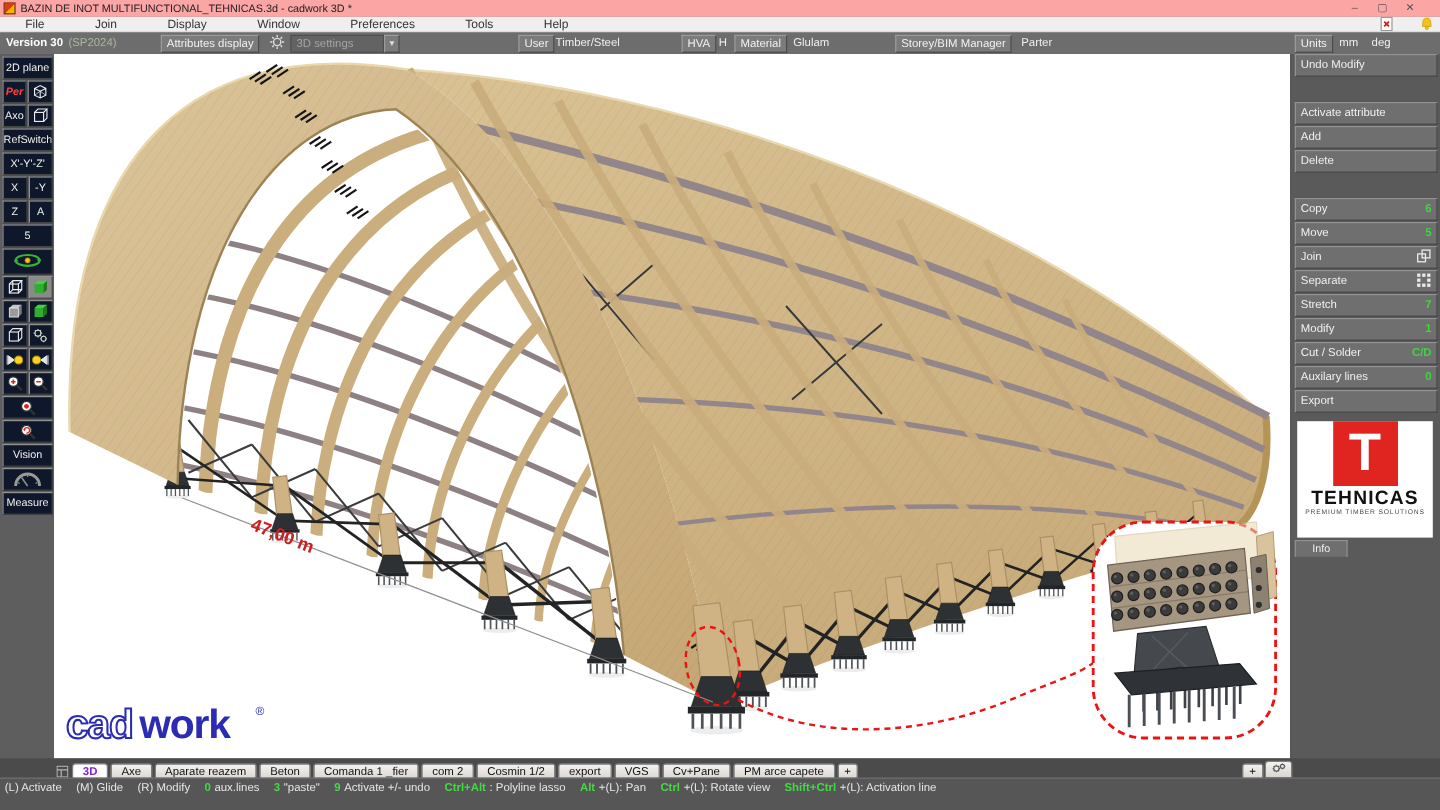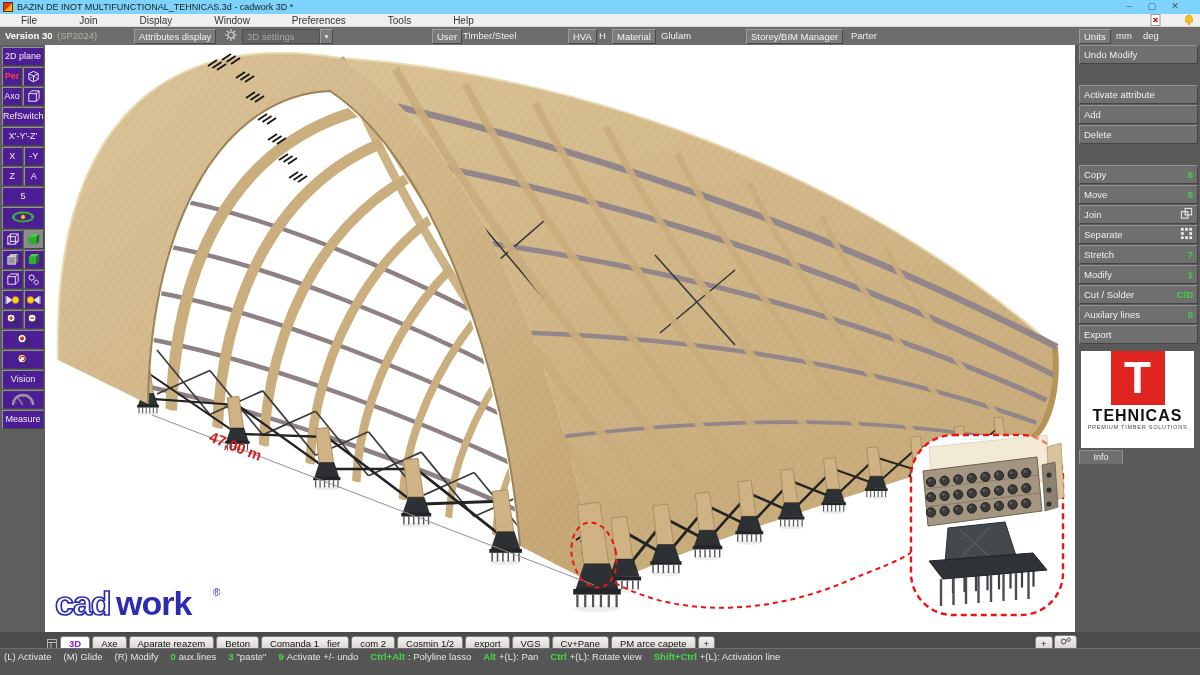--- a/index.html
+++ b/index.html
@@ -1,42 +1,42 @@
 <!DOCTYPE html>
 <html><head>
 <meta charset="utf-8">
 <style>
   html,body{margin:0;padding:0;}
   body{width:1200px;height:675px;position:relative;overflow:hidden;
        font-family:"Liberation Sans", sans-serif;background:#585858;-webkit-font-smoothing:antialiased;}
   
-  .titlebar{position:absolute;left:0;top:0;width:1200px;height:14px;background:#7dd3fc;font-size:9px;color:#222;}
+  .titlebar{position:absolute;left:0;top:0;width:1200px;height:14px;background:#fca5a5;font-size:9px;color:#222;}
   .titlebar .appicon{position:absolute;left:3px;top:2px;width:10px;height:10px;
      background:linear-gradient(135deg,#e03a10 0 55%,#f6b300 55% 100%);border:1px solid #7a2c00;box-sizing:border-box;}
   .titlebar .title{position:absolute;left:17px;top:2px;white-space:nowrap;}
   .wbtn{position:absolute;top:0px;width:18px;height:13px;text-align:center;font-size:9px;color:#555;line-height:13px;}
   
   .menubar{position:absolute;left:0;top:14px;width:1200px;height:13px;background:#efefef;font-size:10px;color:#333;border-bottom:1px solid #d9d9d9;box-sizing:border-box;}
   .menubar .mi{display:inline-block;padding:0 21px;line-height:13px;}
   .nicon{position:absolute;top:0px;}
   
   .toolbar{position:absolute;left:0;top:27px;width:1200px;height:18px;background:#6d6d6d;font-size:9.5px;color:#eee;}
   .toolbar .abs{position:absolute;top:2px;height:13px;line-height:13px;white-space:nowrap;}
   .chip{background:#7b7b7b;border-top:1px solid #9b9b9b;border-left:1px solid #9b9b9b;
         border-bottom:1px solid #4a4a4a;border-right:1px solid #4a4a4a;padding:0 4px;color:#f2f2f2;}
   .tval{color:#f0f0f0;}
   .ddown{background:#636363;border:1px solid #4f4f4f;color:#a5a5a5;padding:0 4px;width:68px;}
   .dbtn{background:#7b7b7b;border-top:1px solid #9b9b9b;border-left:1px solid #9b9b9b;border-bottom:1px solid #4a4a4a;border-right:1px solid #4a4a4a;width:11px;text-align:center;font-size:7px;color:#ddd;}
   
   .lsb{position:absolute;left:0;top:45px;width:45px;height:587px;background:#5e5e5e;padding:2px 1px 0 2px;box-sizing:border-box;}
   .lrow{display:flex;gap:1px;margin-bottom:1px;}
-  .lbtn{background:#4c1d95;border-top:1px solid #929292;border-left:1px solid #929292;
+  .lbtn{background:#0f172a;border-top:1px solid #929292;border-left:1px solid #929292;
         border-bottom:1px solid #454545;border-right:1px solid #454545;color:#f0f0f0;
         font-size:9px;text-align:center;height:17px;line-height:16px;flex:1;overflow:hidden;white-space:nowrap;}
-  .lbtn.red{color:#ff4040;font-weight:bold;}
+  .lbtn.red{color:#ff4040;font-weight:bold;font-style:italic;}
   .lbtn.icon{padding:0;}
   .lbtn.active{background:#8a8a8a;}
   .lbtn svg{vertical-align:middle;}
   
   .canvas{position:absolute;left:45px;top:45px;width:1030px;height:587px;background:#ffffff;}
   .canvas svg.scene{position:absolute;left:0;top:0;}
   .logo{position:absolute;left:8px;bottom:6px;}
   
   .rsb{position:absolute;left:1077px;top:45px;width:123px;height:587px;background:#5a5a5a;padding:0 2px 16px 2px;box-sizing:border-box;}
   .rs-btn{display:flex;align-items:center;background:#6f6f6f;border-top:1px solid #929292;border-left:1px solid #929292;

